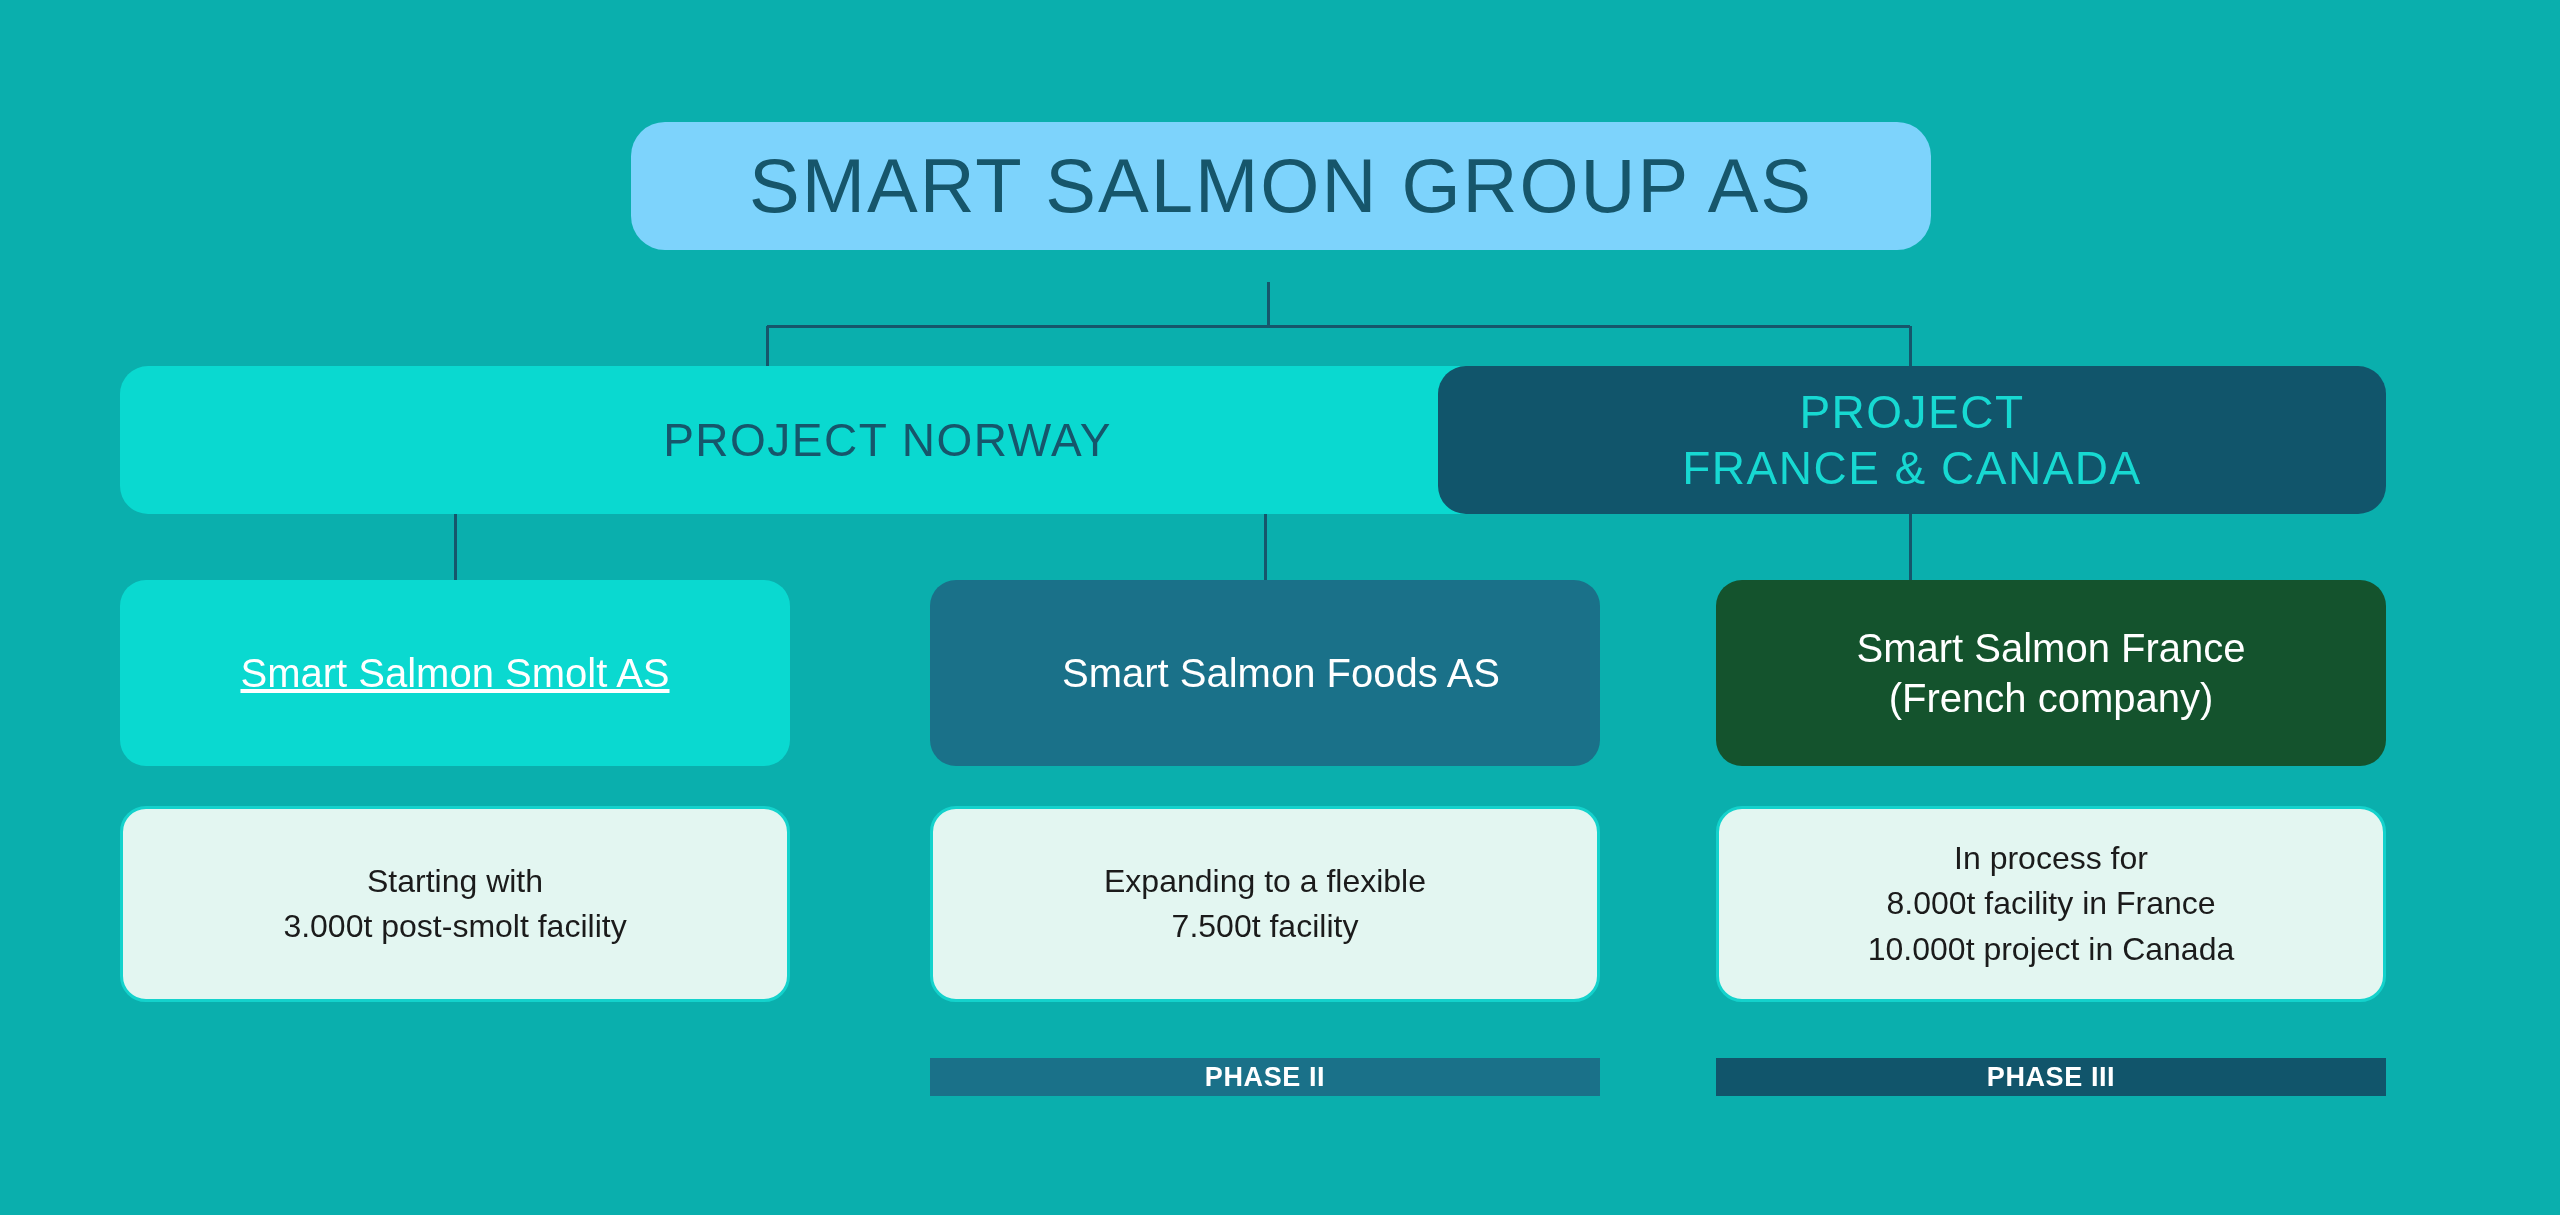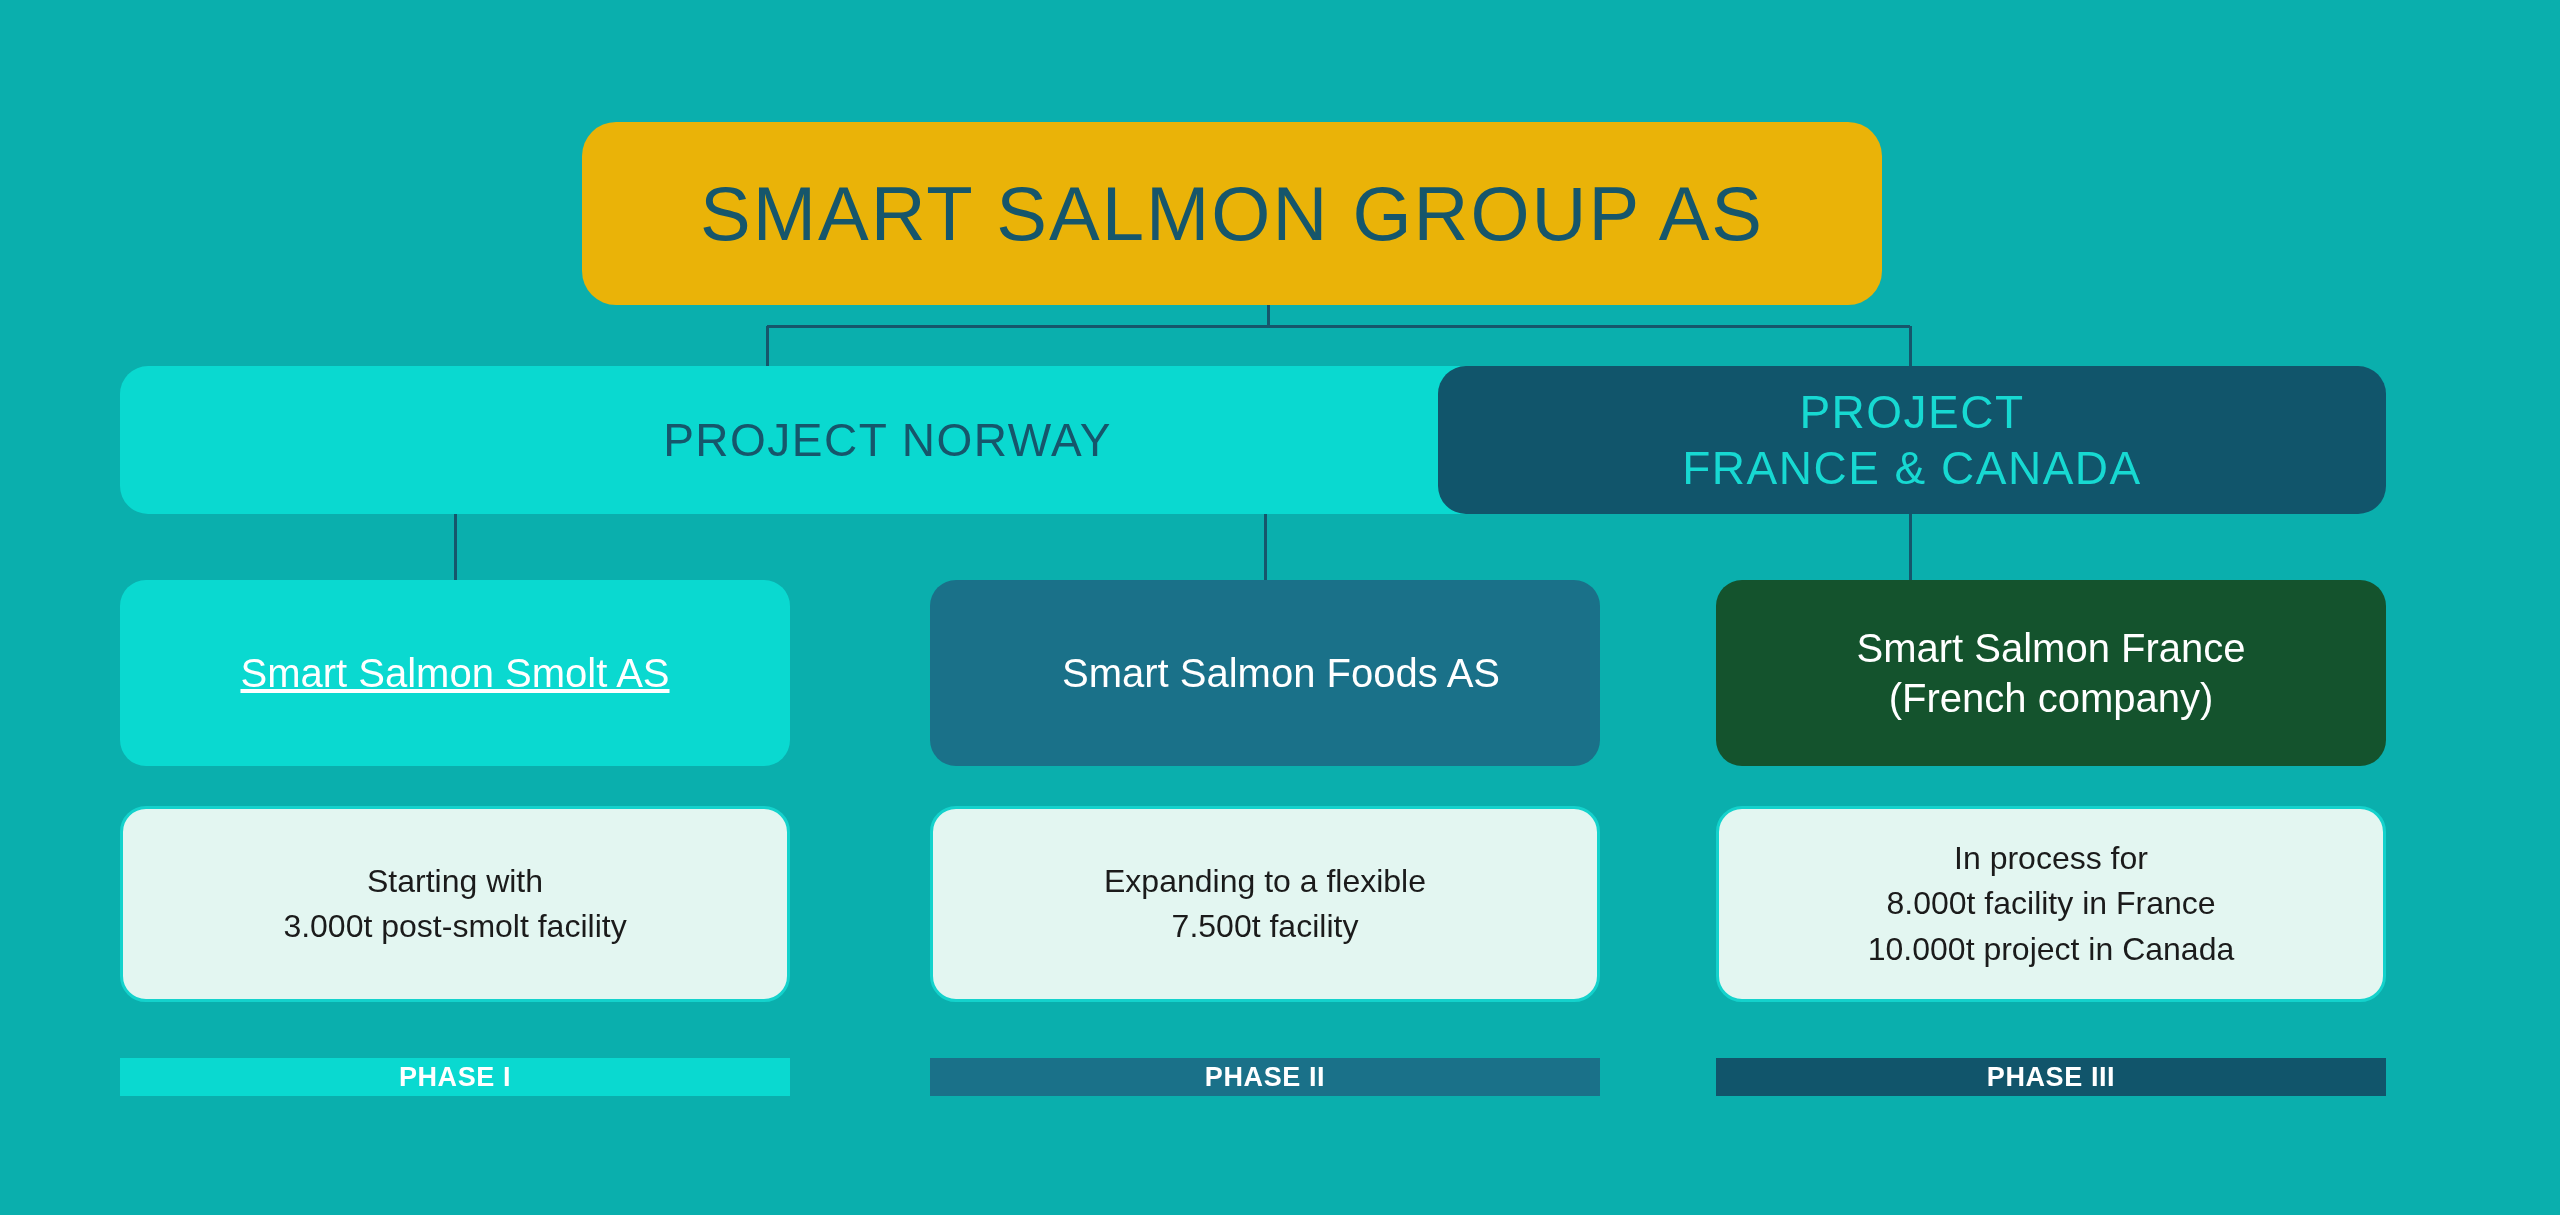--- a/index.html
+++ b/index.html
@@ -37,25 +37,25 @@
     box-sizing: border-box;
     display: flex;
     align-items: center;
     justify-content: center;
     text-align: center;
     border-radius: 26px;
   }
 
   
   .root-box {
-    left: 582px;
+    left: 631px;
     top: 122px;
     width: 1300px;
-    height: 183px;
-    background: #eab308;
+    height: 128px;
+    background: #7dd3fc;
     border-radius: 34px;
   }
   .root-label {
     font-size: 76px;
     font-weight: 400;
     letter-spacing: 2px;
     color: #16566b;
     line-height: 1.05;
     white-space: nowrap;
   }
@@ -206,23 +206,20 @@
   </div>
 
   <div class="node desc col-3">
     <span class="desc-text">
       <span>In process for</span><br>
       <span>8.000t facility in France</span><br>
       <span>10.000t project in Canada</span>
     </span>
   </div>
 
-  <div class="node phase col-1" style="background:#0ad9d0;">
-    <span class="phase-label">PHASE I</span>
-  </div>
 
   <div class="node phase col-2" style="background:#1a7189;">
     <span class="phase-label">PHASE II</span>
   </div>
 
   <div class="node phase col-3" style="background:#11556b;">
     <span class="phase-label">PHASE III</span>
   </div>
 
 </div>

